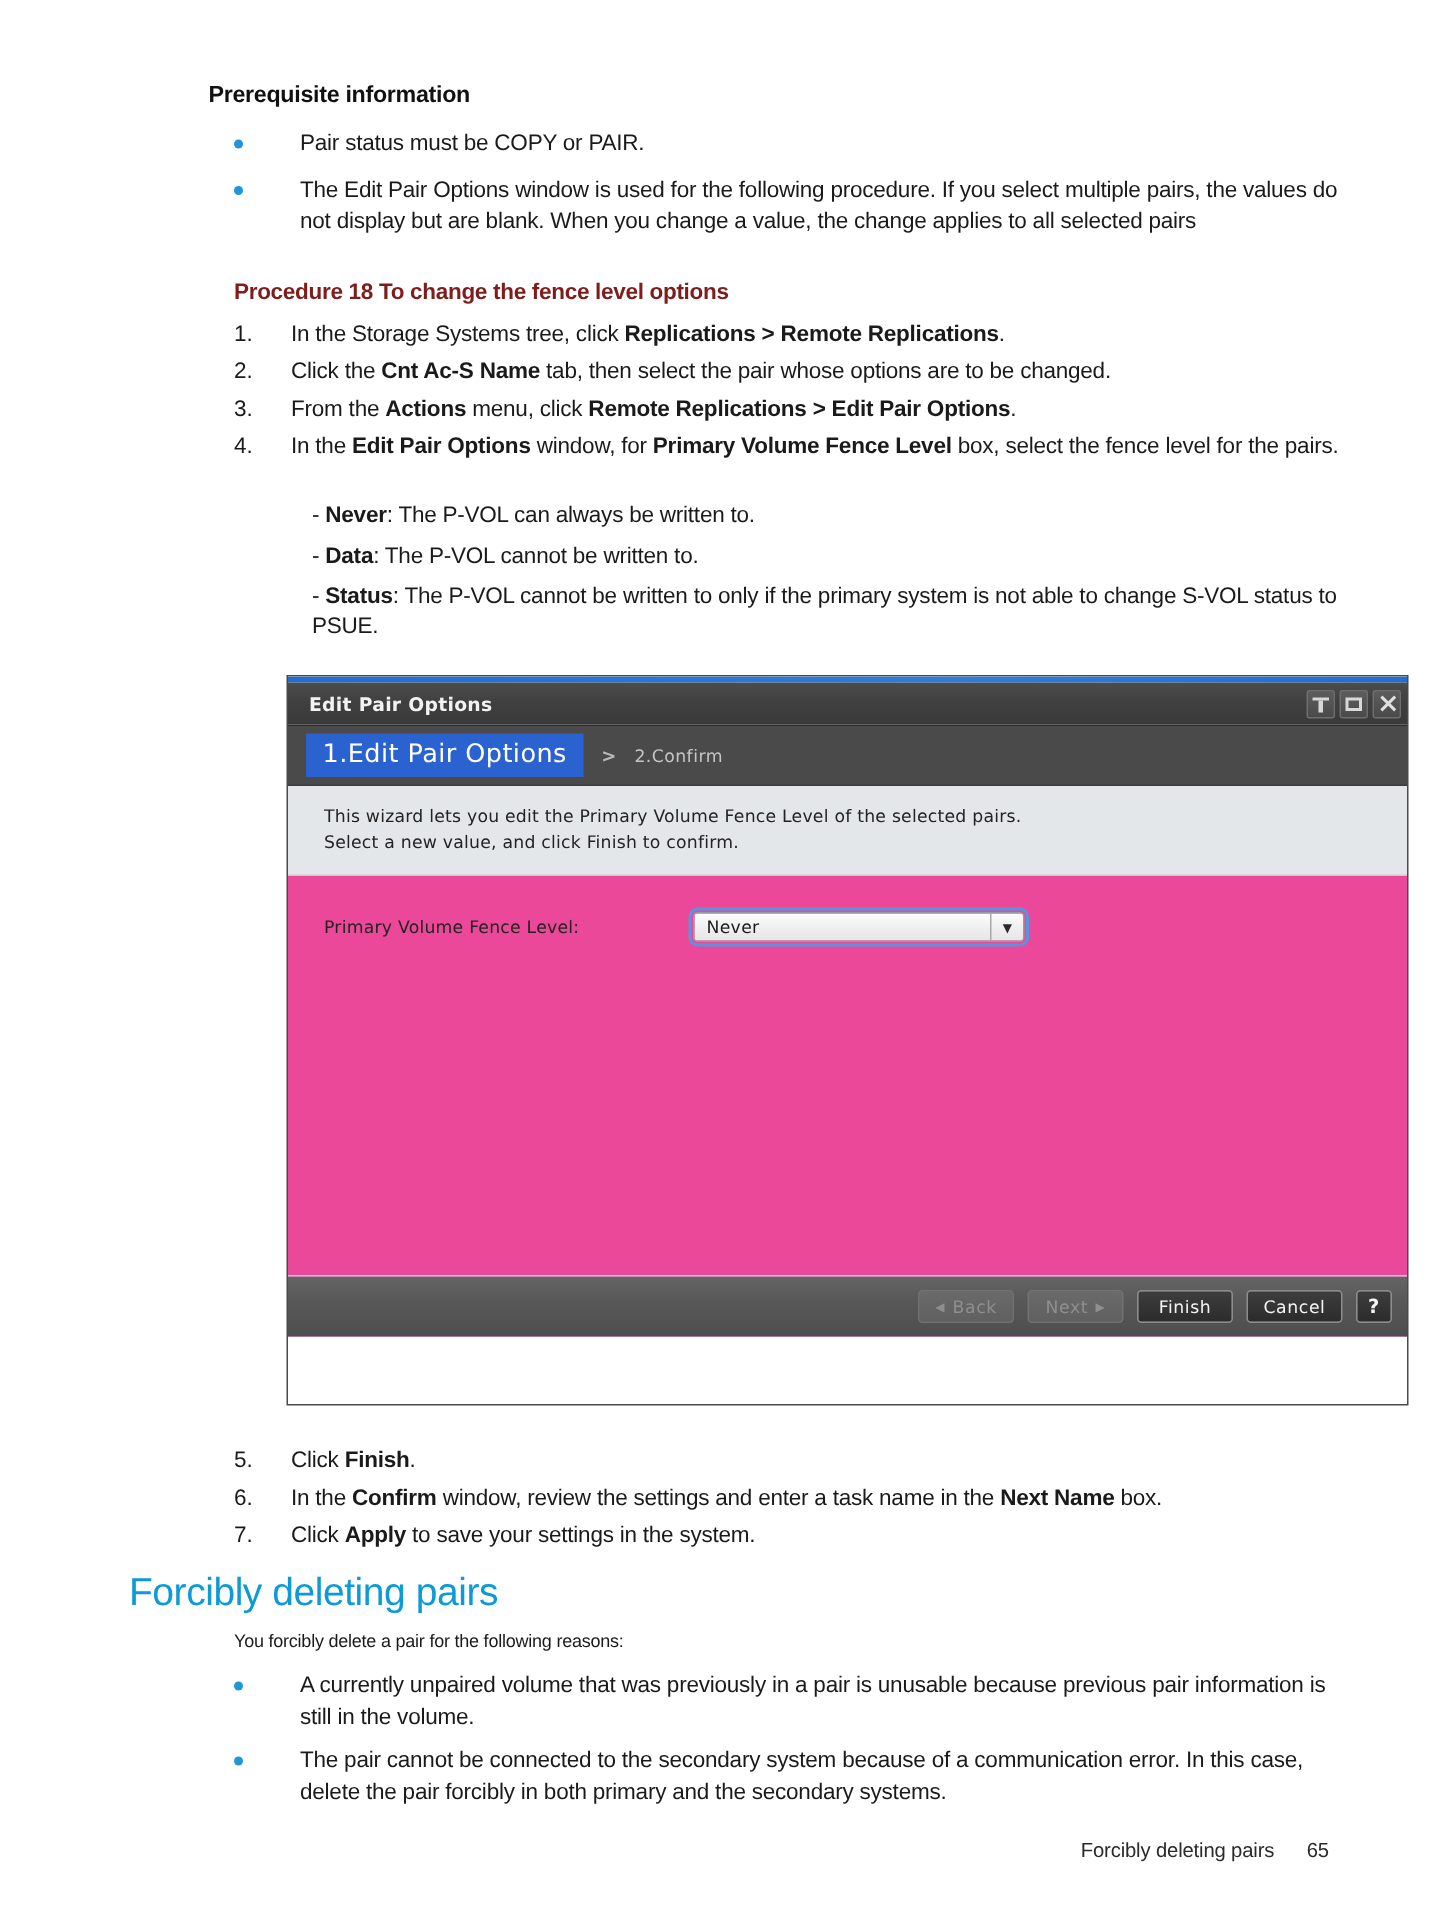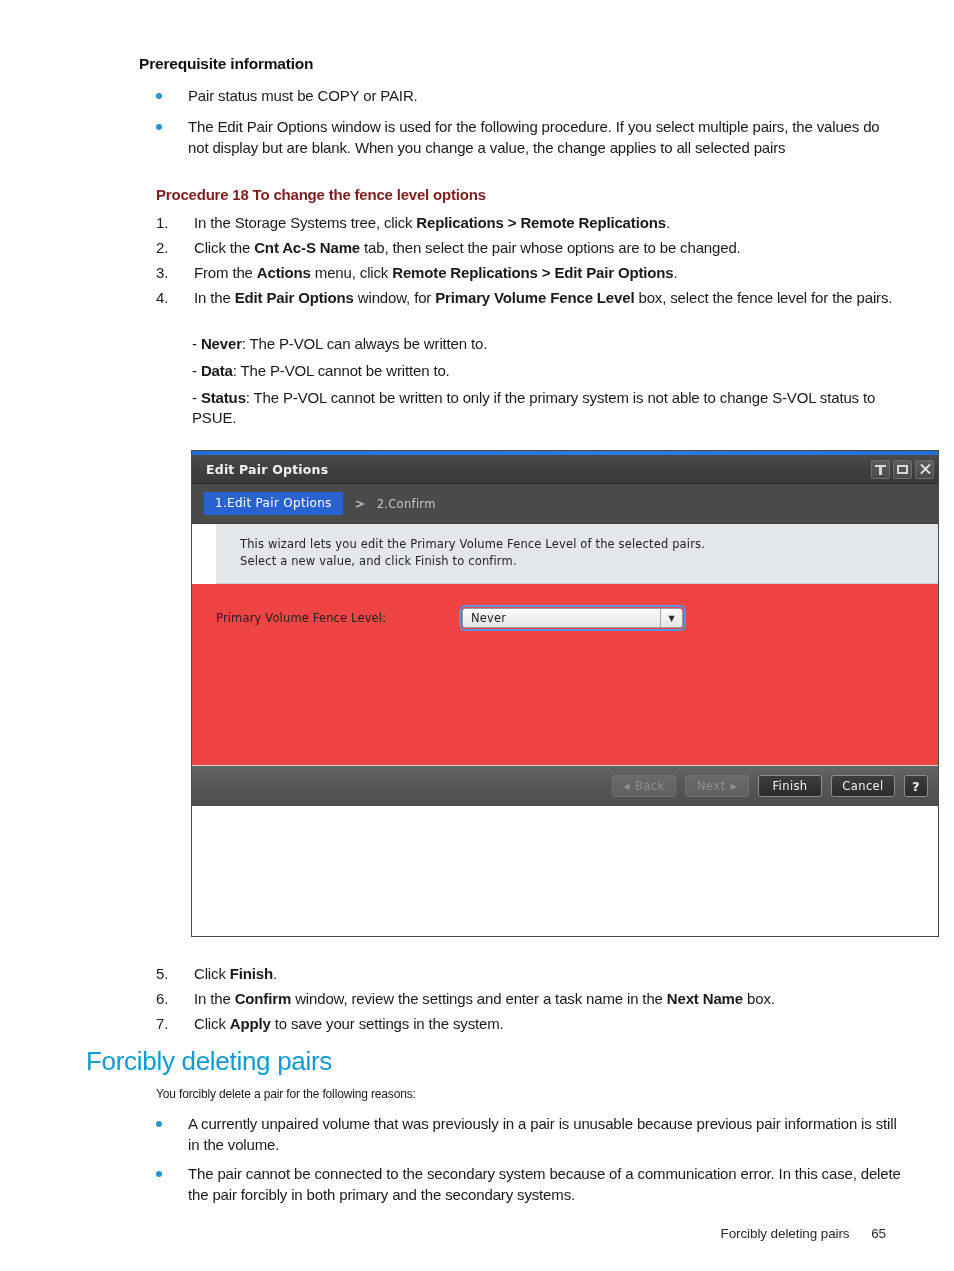--- a/index.html
+++ b/index.html
@@ -51,21 +51,21 @@
   .bullet-row { position: absolute; }
   .bullet-dot {
     position: absolute;
     left: 0; top: 7px;
     width: 6px; height: 6px;
     border-radius: 50%;
     background: #2196d6;
   }
   .bullet-text {
     display: block;
-    margin-left: 32px;
+    margin-left: 44px;
     font-size: 15px;
     line-height: 20.5px;
     letter-spacing: -0.15px;
   }
 
   
   .step-row { position: absolute; }
   .step-num {
     position: absolute;
     left: 0; top: 0;
@@ -76,21 +76,21 @@
   }
   .step-text {
     display: block;
     margin-left: 38px;
     font-size: 15px;
     line-height: 21px;
     letter-spacing: -0.15px;
   }
   .sub-def {
     position: absolute;
-    margin-left: 0;
+    margin-left: 16px;
     font-size: 15px;
     line-height: 20px;
     letter-spacing: -0.15px;
   }
 
   
   .pg-footer {
     position: absolute;
     right: 68px;
     bottom: 30px;
@@ -171,21 +171,21 @@
     height: 40px;
     background: #4a4a4a;
     display: flex;
     align-items: center;
     padding-left: 12px;
     border-bottom: 1px solid #3c3c3c;
   }
   .step-chip {
     background: #2a62d0;
     color: #ffffff;
-    font-size: 12px;
+    font-size: 17px;
     padding: 4px 11px 5px 11px;
     letter-spacing: 0.3px;
     white-space: nowrap;
   }
   .step-arrow {
     color: #b9b9b9;
     font-size: 12px;
     margin: 0 12px;
     font-weight: bold;
   }
@@ -193,34 +193,33 @@
     color: #c6c6c6;
     font-size: 11.5px;
     letter-spacing: 0.3px;
   }
 
   
   .dlg-instr {
     background: #e4e7ea;
     padding: 12px 0 13px 24px;
     border-bottom: 1px solid #c9ccd0;
-    margin-left: 24px;
   }
   .dlg-instr p {
     margin: 0;
     font-size: 11.5px;
     color: #232323;
     line-height: 17px;
     letter-spacing: 0.15px;
   }
 
   
   .dlg-body {
-    background: #ef4444;
-    height: 222px;
+    background: #ec4899;
+    height: 307px;
     padding: 21px 0 0 24px;
     position: relative;
   }
   .field-row { display: flex; align-items: center; }
   .field-label {
     font-size: 11.5px;
     color: #232323;
     width: 243px;
     letter-spacing: 0.15px;
   }

